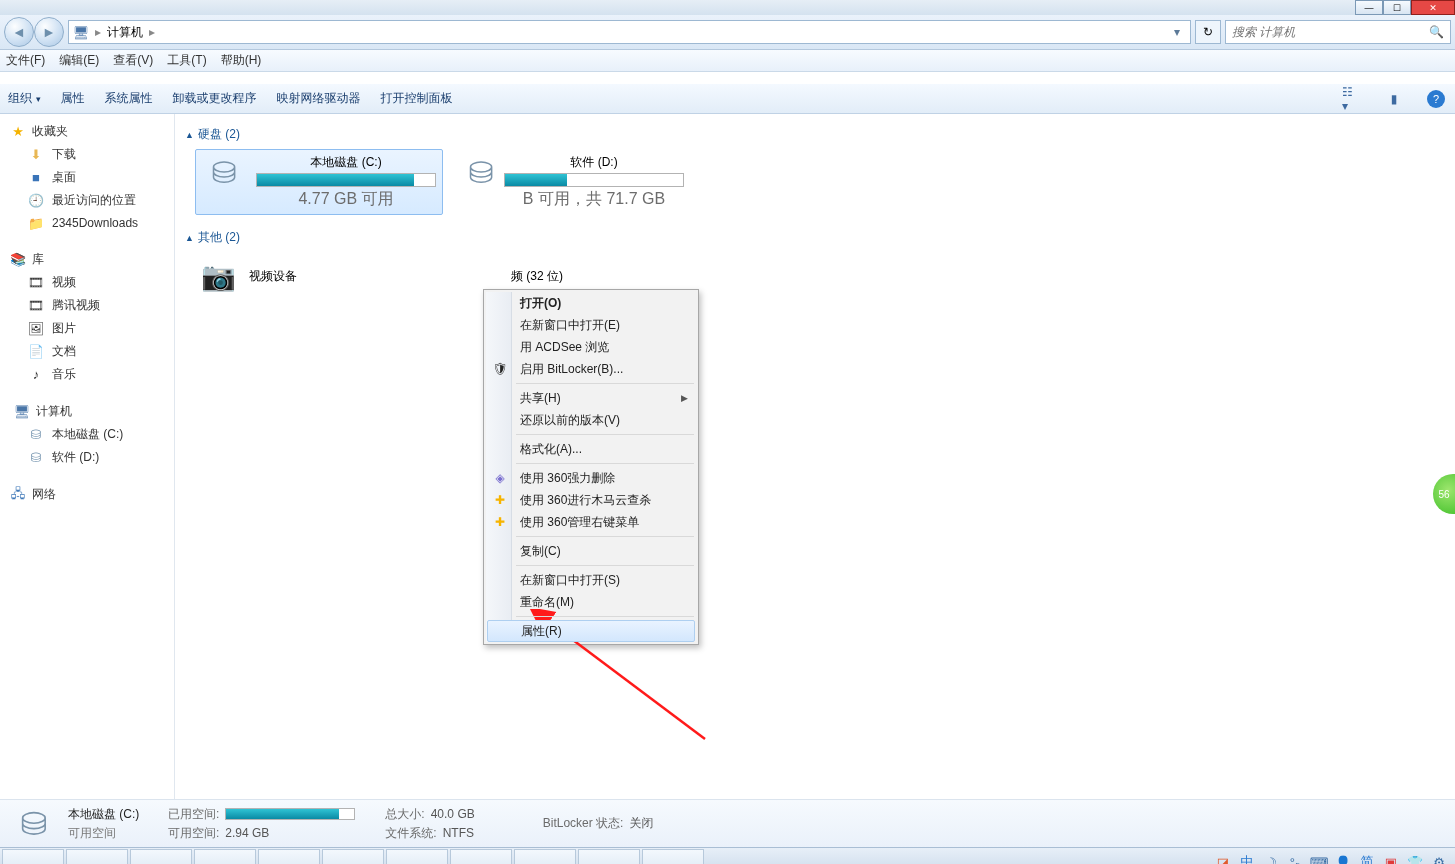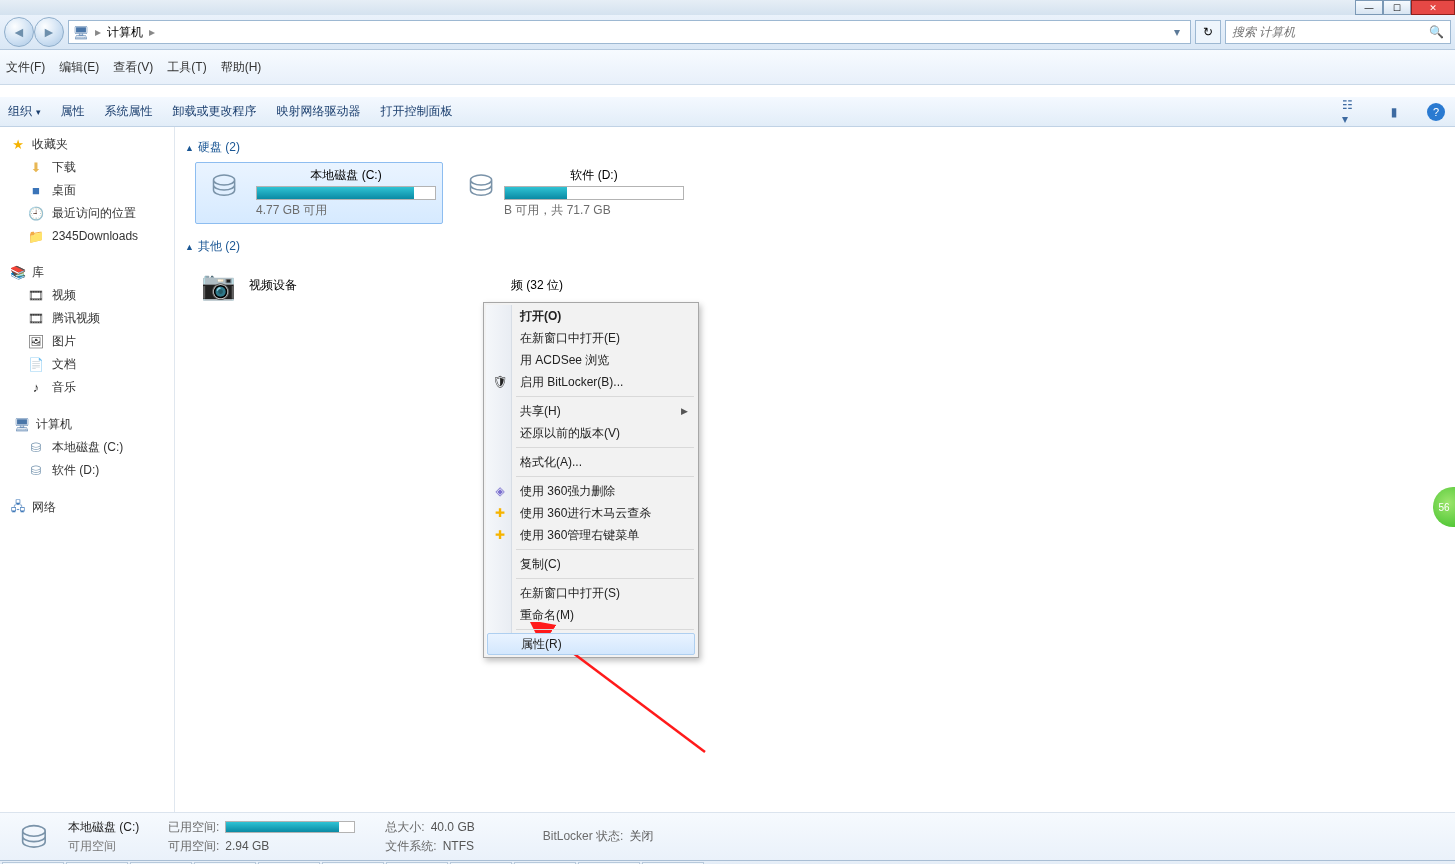--- a/index.html
+++ b/index.html
@@ -17,21 +17,21 @@
 .navcircle { width:30px; height:30px; border-radius:50%; background: radial-gradient(circle at 35% 30%, #fdfeff, #cfe1f3 55%, #a9c6e3); border:1px solid #8faecb; display:flex;align-items:center;justify-content:center; color:#6e90ad; font-size:14px;}
 .addressbox { flex:1; height:24px; background:#fff; border:1px solid #9db8d2; display:flex; align-items:center; padding:0 4px; gap:6px;}
 .addressbox .crumb { display:flex; align-items:center; gap:4px;}
 .addr-dd { width:18px; height:22px; display:flex;align-items:center;justify-content:center; color:#5c7a98;}
 .refreshbtn { width:26px; height:24px; border:1px solid #9db8d2; background:#eef5fc; display:flex;align-items:center;justify-content:center;}
 .searchbox { width:226px; height:24px; background:#fff; border:1px solid #9db8d2; display:flex; align-items:center; padding:0 6px; color:#7f8c99;}
 .searchbox input { border:none; flex:1; outline:none; color:#888; font-style:italic;}
 .searchbox .sicon { color:#3a6ea5;}
 
 
-.menubar { height:35px; background:linear-gradient(to bottom,#f7fbff,#e8f0fa); border-bottom:1px solid #cad9e8; display:flex; align-items:center; padding:0 6px; gap:14px;}
+.menubar { height:22px; background:linear-gradient(to bottom,#f7fbff,#e8f0fa); border-bottom:1px solid #cad9e8; display:flex; align-items:center; padding:0 6px; gap:14px;}
 .menubar span { color:#333;}
 
 
 .toolbar { height:30px; background:linear-gradient(to bottom,#f4f9ff,#e2edf8); border-bottom:1px solid #c0d2e5; display:flex; align-items:center; padding:0 8px; gap:20px;margin-top:12px;}
 .toolbar .titem { color:#1a3e6e; display:flex; align-items:center; gap:4px;}
 .toolbar .spacer { flex:1;}
 .toolbar .ricon { width:22px; height:22px; border:1px solid transparent; display:flex;align-items:center;justify-content:center; color:#3d6aa1;}
 .helpicon{width:18px;height:18px;border-radius:50%;background:#2a7ad1;color:#fff;display:flex;align-items:center;justify-content:center;font-size:11px;}
 
 
@@ -53,21 +53,21 @@
 .section-hdr { color:#1a5694; display:flex; align-items:center; gap:4px; margin:4px 0 6px 0;}
 .section-hdr .tri{font-size:9px;}
 .drives { display:flex; gap:18px; flex-wrap:wrap; margin-left:10px;}
 .drivecard { width:248px; padding:4px 6px; display:flex; gap:10px; align-items:flex-start; border:1px solid transparent; position:relative;}
 .drivecard.selected { background:linear-gradient(to bottom,#eaf4ff,#d6eaff); border:1px solid #8dbdf0; border-radius:2px;}
 .dicon { width:44px; height:36px; display:flex; align-items:center; justify-content:center; font-size:30px; color:#7a93a9;}
 .dinfo { flex:1;}
 .dname { text-align:center; margin-bottom:2px;}
 .dbar { width:180px; height:14px; border:1px solid #b3b3b3; background:#fff; position:relative; margin-bottom:2px;}
 .dbar .fill { position:absolute; left:0; top:0; bottom:0; background:linear-gradient(to bottom,#2fc3d4,#0a8aa4);}
-.dfree { color:#6c6c6c; font-size:12px;}
+.dfree { color:#6c6c6c; font-size:16px;text-align:center;}
 
 .otheritem { display:flex; align-items:center; gap:10px; margin-left:14px; margin-top:4px;}
 .oicon{width:40px;height:40px;display:flex;align-items:center;justify-content:center;font-size:28px;color:#6a88a6;}
 
 
 .ctxmenu { position:absolute; left:308px; top:175px; width:216px; background:#f2f2f2; border:1px solid #a7a7a7; box-shadow:2px 3px 6px rgba(0,0,0,0.25); padding:2px;}
 .ctxmenu .iconcol { position:absolute; left:2px; top:2px; bottom:2px; width:26px; background:linear-gradient(to right,#f5f7fa,#e9edf3); border-right:1px solid #d7dde5;}
 .ctxmenu .mi { position:relative; height:22px; display:flex; align-items:center; padding-left:34px; padding-right:20px; color:#222; z-index:1;}
 .ctxmenu .mi.bold { font-weight:bold;}
 .ctxmenu .mi.hov { background:linear-gradient(to bottom,#e9f3ff,#d3e7fd); border:1px solid #aecff0; border-radius:2px; margin:0 1px; padding-left:33px;}

